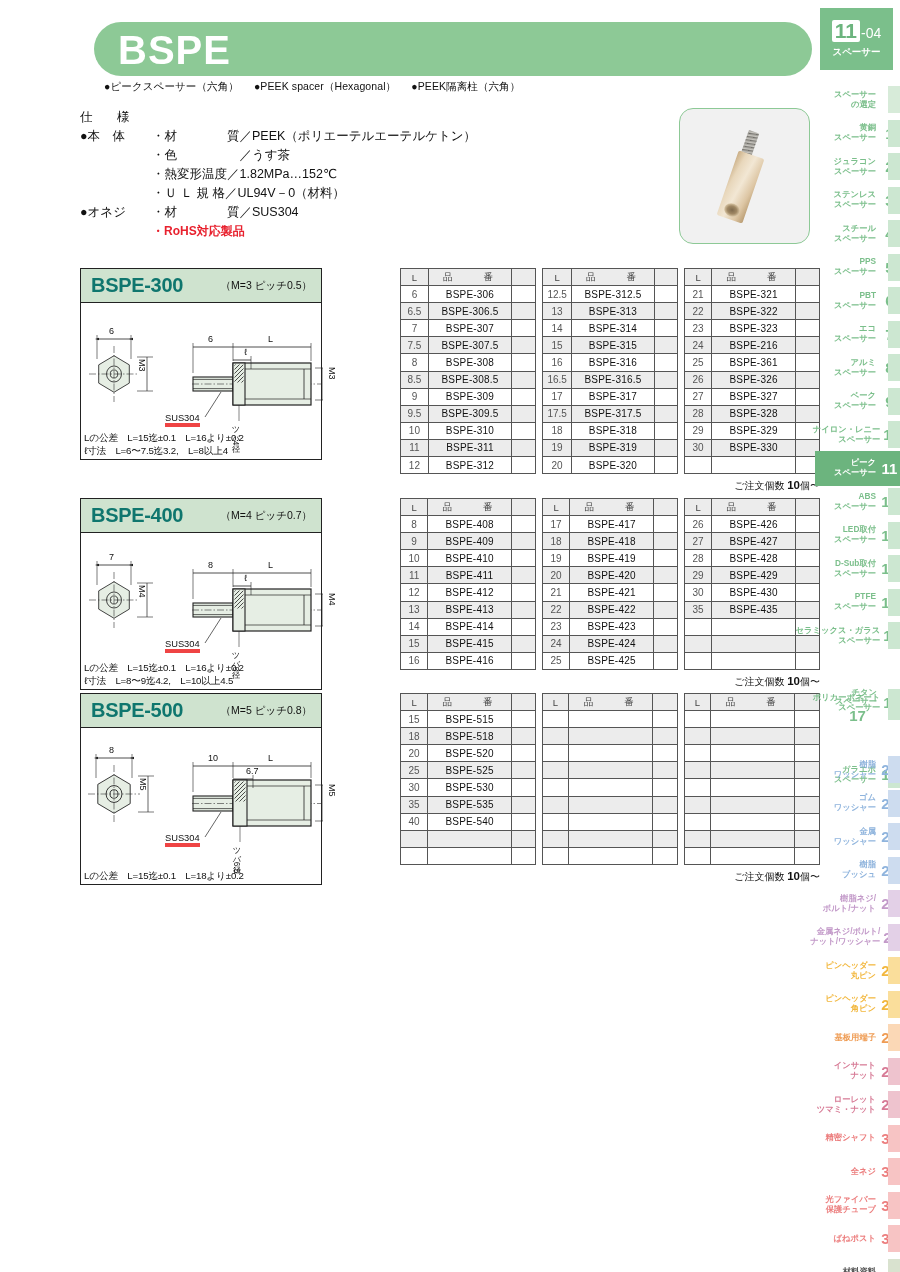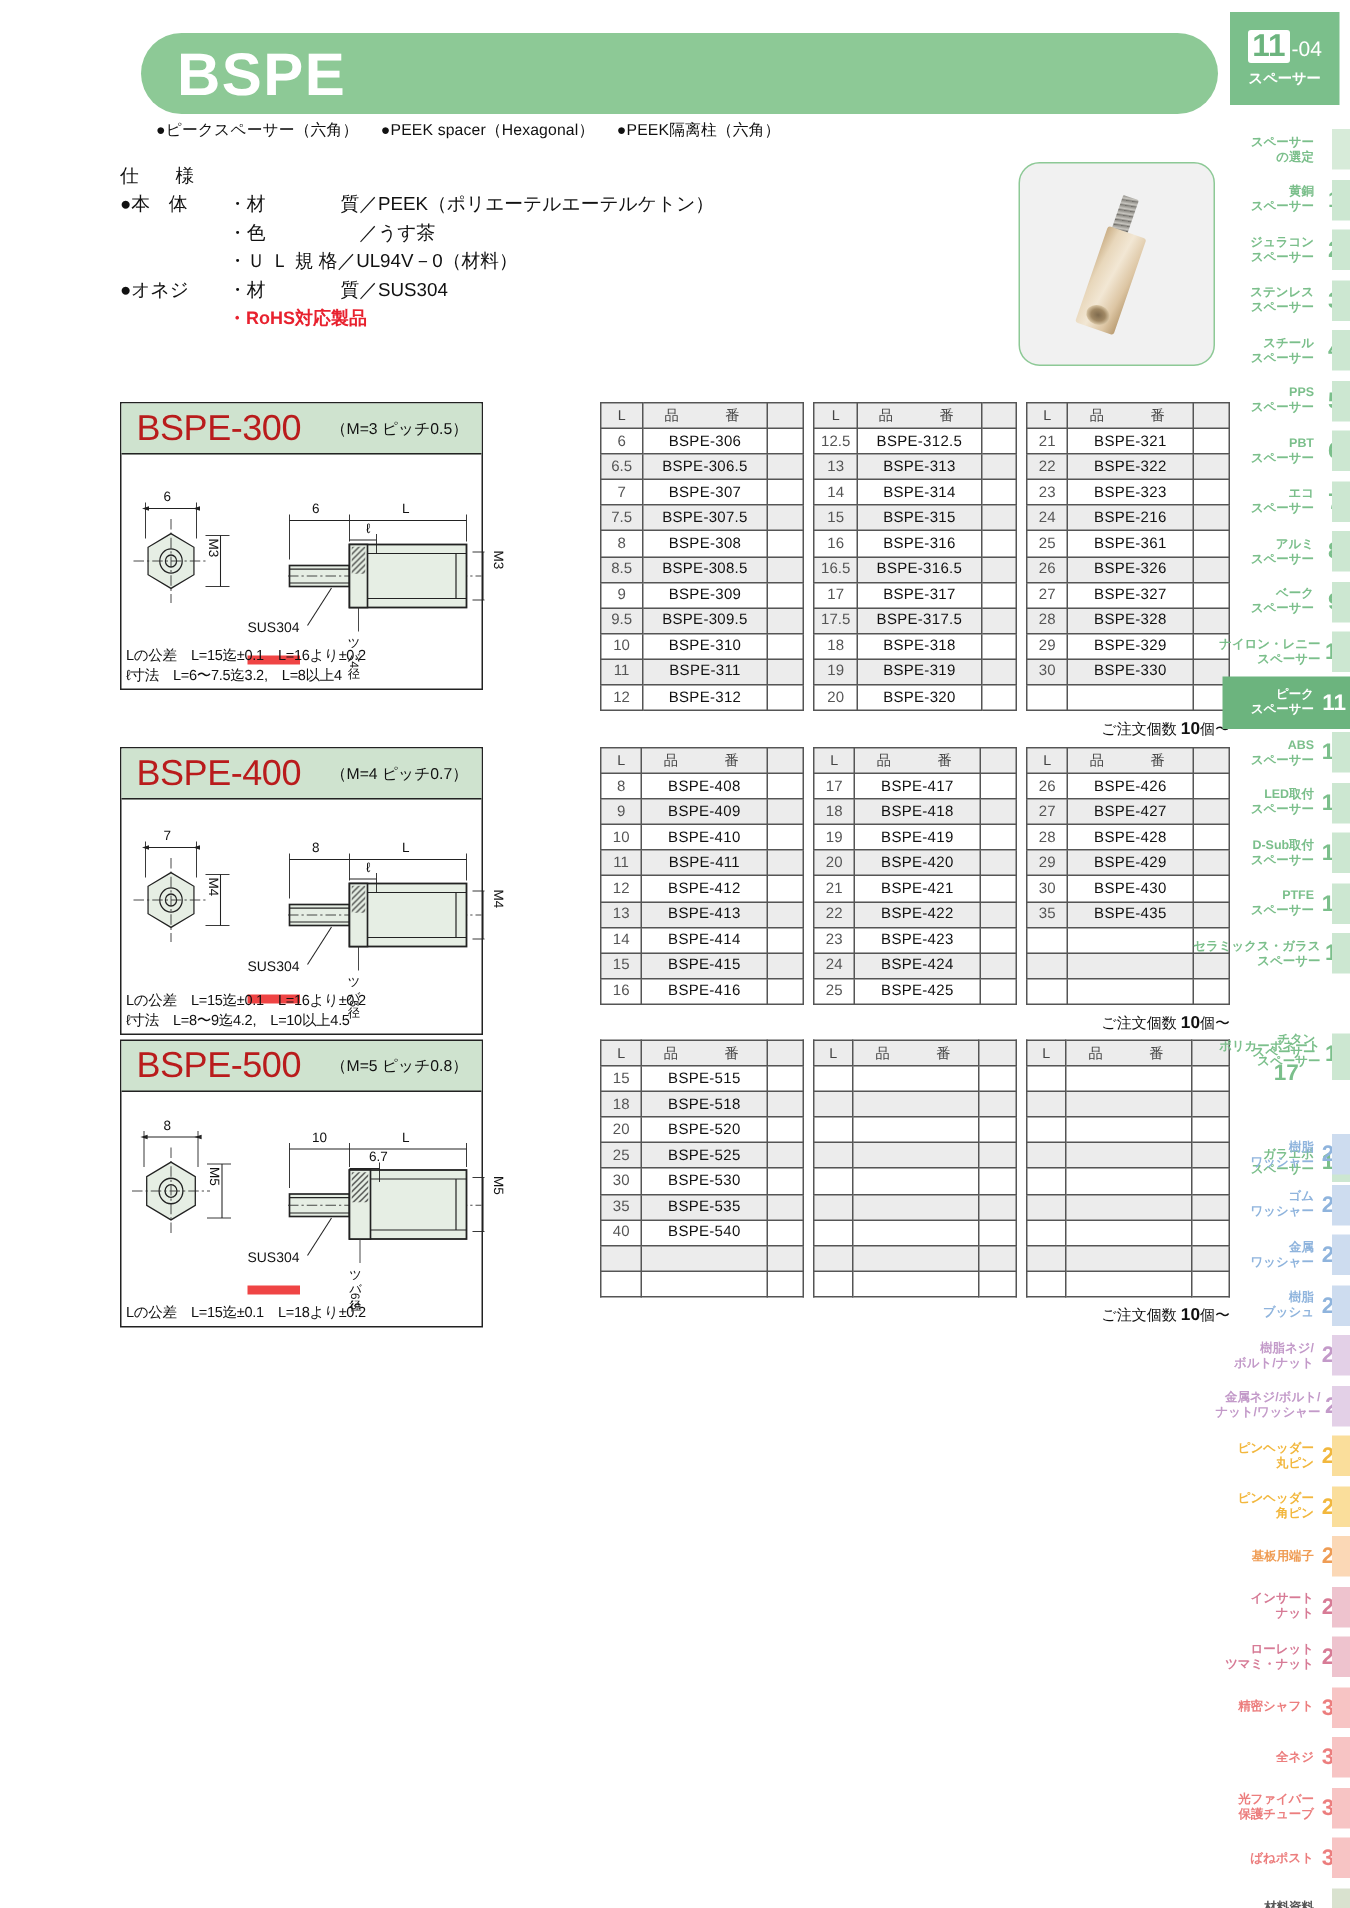--- a/index.html
+++ b/index.html
@@ -65,36 +65,36 @@
   .sect{ position:absolute; }
   .draw-panel{
     position:absolute; left:0; top:0; width:242px;
     border:1.3px solid #222; background:#fff;
   }
   .draw-head{
     height:34px; background:#cfe3cf; border-bottom:1.3px solid #222;
     display:flex; align-items:center; justify-content:space-between;
     padding:0 9px 0 10px;
   }
-  .draw-head .nm{ font-size:24px; font-weight:normal; color:#b91c1c; letter-spacing:-0.3px;}
+  .draw-head .nm{ font-size:20px; font-weight:bold; color:#0f766e; letter-spacing:-0.3px;}
   .draw-head .pitch{ font-size:10.5px; color:#111; }
   .draw-body{ position:relative; height:156px; }
   .tol{
     position:absolute; left:0; bottom:0; width:100%;
     font-size:9.7px; line-height:12.5px; color:#111; padding:0 0 2px 3px;
     white-space:nowrap; letter-spacing:-0.2px;
   }
   .dimtxt{
     position:absolute; font-size:9px; color:#111; white-space:nowrap;
     font-family:"Liberation Sans",sans-serif;
   }
   .vtxt{ writing-mode:vertical-rl; text-orientation:mixed; }
   .lbl-sus{
     position:absolute; font-size:9.3px; color:#111;
-    border-bottom:6px solid #ef4444; padding-bottom:14px;
+    border-bottom:4px solid #ef4444; padding-bottom:0px;
   }
   .tsuba{
     position:absolute; font-size:8.2px; color:#111; line-height:8px;
     writing-mode:vertical-rl; white-space:nowrap;
   }
 
   
   .tbl-wrap{ position:absolute; left:320px; top:0; display:flex; gap:6px; }
   table.pt{ border-collapse:collapse; border:1.4px solid #222; }
   table.pt th, table.pt td{
@@ -165,20 +165,24 @@
 
 <div class="spec">
   <div class="ttl">仕　様</div>
   <div class="spec-row">
       <span class="spec-lbl">●本　体</span>
       <span class="spec-val">・材　　　　質／PEEK（ポリエーテルエーテルケトン）</span>
     </div>
   <div class="spec-row">
       <span class="spec-lbl"></span>
       <span class="spec-val">・色　　　　　／うす茶</span>
+    </div>
+  <div class="spec-row">
+      <span class="spec-lbl"></span>
+      <span class="spec-val">・熱変形温度／1.82MPa…152℃</span>
     </div>
   <div class="spec-row">
       <span class="spec-lbl"></span>
       <span class="spec-val">・Ｕ Ｌ 規 格／UL94V－0（材料）</span>
     </div>
   <div class="spec-row">
       <span class="spec-lbl">●オネジ</span>
       <span class="spec-val">・材　　　　質／SUS304</span>
     </div>
   <div class="rohs">・RoHS対応製品</div>

